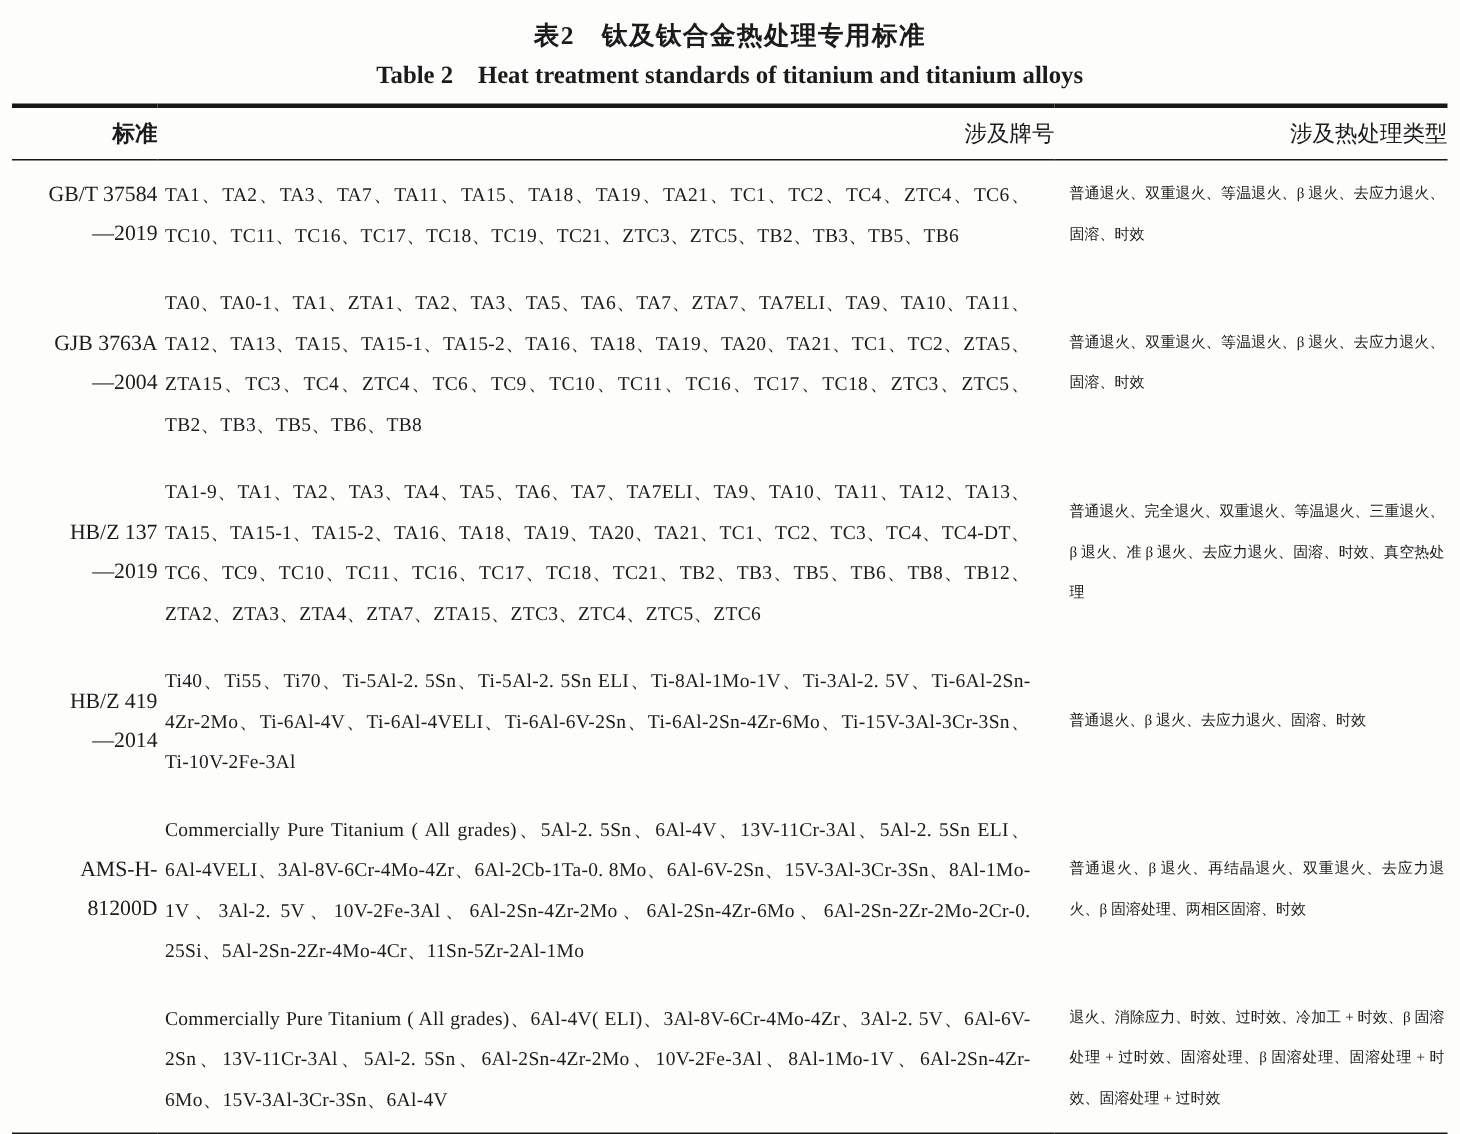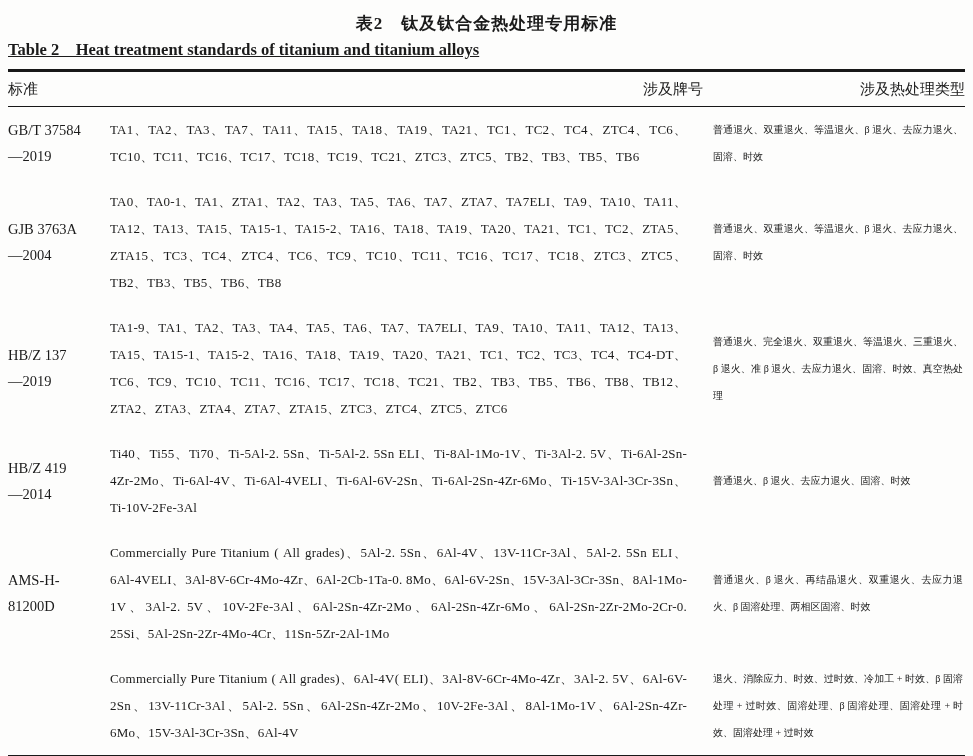--- a/index.html
+++ b/index.html
@@ -15,55 +15,54 @@
     padding: 10px 8px 0 8px;
   }
   .title-zh {
     text-align: center;
     font-weight: bold;
     font-size: 17px;
     letter-spacing: 1px;
     margin-top: 2px;
   }
   .title-en {
-    text-align: left;
+    text-align: center;
     font-weight: bold;
     font-size: 16.5px;
     margin-top: 4px;
     margin-bottom: 8px;
-    text-decoration: underline;
   }
   table.std-table {
     width: 957px;
     border-collapse: collapse;
     table-layout: fixed;
     border-top: 3px solid #181818;
     border-bottom: 4px solid #181818;
   }
   col.c1 { width: 97px; }
   col.c2 { width: 598px; }
   col.c3 { width: 262px; }
   thead th {
     font-weight: normal;
     font-size: 15px;
     height: 36px;
     vertical-align: middle;
     border-bottom: 1.5px solid #181818;
     text-align: right;
     padding: 0;
   }
-  thead th.h1 { text-align: left; }
+  thead th.h1 { text-align: right; font-weight: bold; }
   tbody td {
     vertical-align: middle;
     font-size: 13px;
     line-height: 27px;
     padding: 9px 0;
   }
   td.std {
-    text-align: left;
+    text-align: right;
     font-size: 14.5px;
     line-height: 26px;
   }
   td.grades {
     text-align: justify;
     padding-left: 5px;
     padding-right: 16px;
     letter-spacing: 0.2px;
   }
   td.treat {

